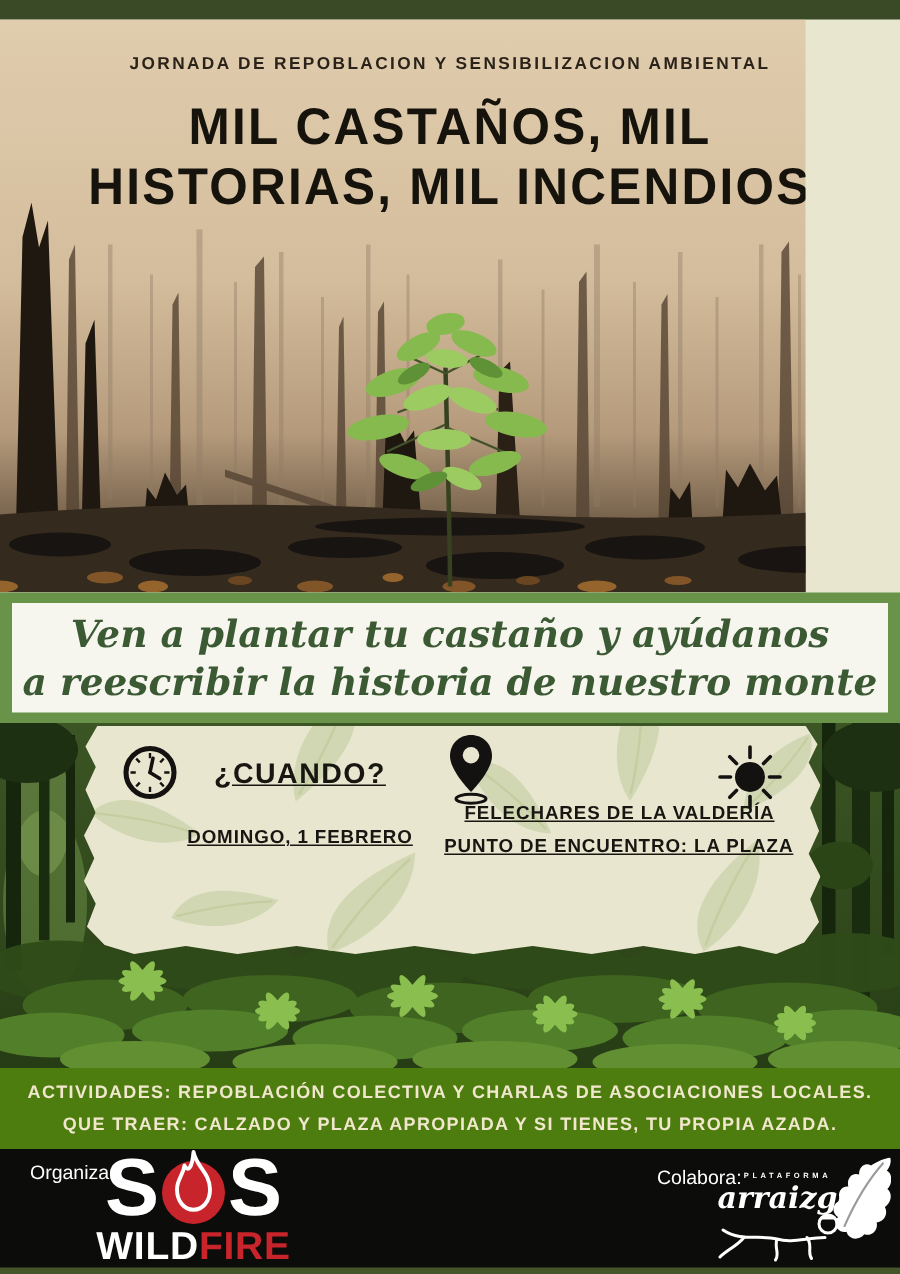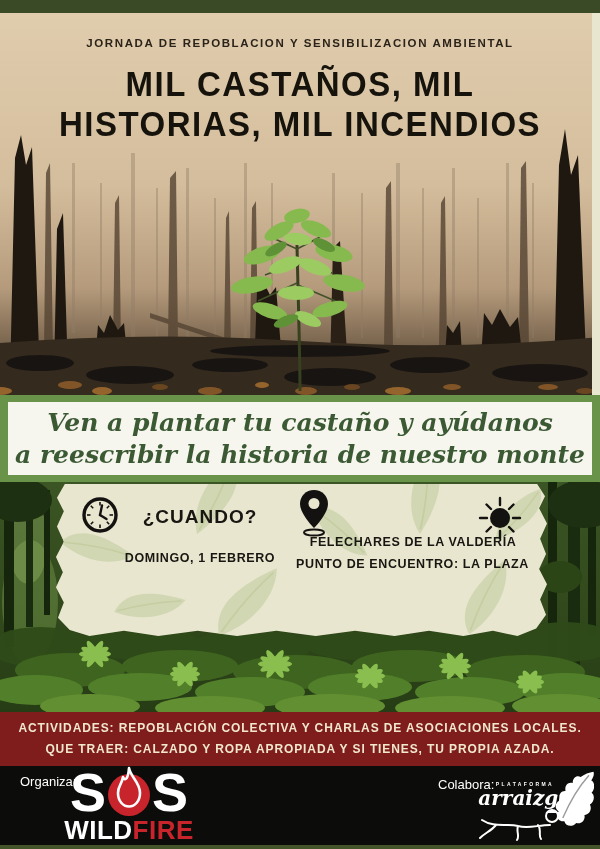--- a/index.html
+++ b/index.html
@@ -5,21 +5,21 @@
   html,body{margin:0;padding:0;background:#555;}
   .poster{position:relative;width:600px;height:849px;margin:0 auto;overflow:hidden;
           font-family:"Liberation Sans",sans-serif;background:#e9e6d0;}
   .abs{position:absolute;}
 
   
   .top-strip{left:0;top:0;width:600px;height:13px;background:#3b4a26;}
   .bottom-strip{left:0;top:845px;width:600px;height:4px;background:#44552a;}
 
   
-  .photo{left:0;top:13px;width:592px;height:382px;overflow:hidden;}
+  .photo{left:0;top:13px;width:537px;height:382px;overflow:hidden;}
   .photo svg{position:absolute;left:0;top:0;}
   .subtitle{left:0;top:24px;width:600px;text-align:center;font-weight:700;
             font-size:11.5px;letter-spacing:1.6px;color:#2b2319;}
   .title{left:0;top:52px;width:600px;text-align:center;font-weight:700;
          font-size:33px;line-height:39px;letter-spacing:1.5px;color:#16130d;
          transform:scaleY(1.04);}
 
   
   .banner{left:0;top:395px;width:600px;height:87px;background:#689348;box-sizing:border-box;padding:7px 8px;}
   .banner-inner{width:100%;height:100%;background:#f6f5ee;display:flex;flex-direction:column;
@@ -32,26 +32,26 @@
   .forest > svg{position:absolute;left:0;top:0;}
 
   
   .panel{left:55px;top:484px;width:492px;height:152px;background:#e9e6d0;
          clip-path:polygon(2% 0%,98% 0%,99.6% 8%,98.4% 16%,100% 26%,98.6% 36%,99.8% 46%,
            98.4% 56%,100% 66%,98.6% 76%,99.8% 86%,97.8% 95%,94% 100%,89% 96.5%,83% 100%,
            76% 96.5%,69% 100%,61% 96.5%,53% 100%,45% 96.5%,37% 100%,29% 96.5%,21% 100%,
            14% 96.5%,7% 100%,3% 96%,0.6% 88%,1.8% 78%,0.2% 68%,1.6% 58%,0.2% 48%,
            1.8% 38%,0.4% 28%,1.8% 18%,0.4% 9%);}
   .leaf{position:absolute;opacity:.8;pointer-events:none;}
-  .info-text{position:absolute;font-weight:700;color:#181611;text-align:center;}
+  .info-text{position:absolute;font-weight:700;color:#181611;text-align:center;text-decoration:underline;}
   .q-title{font-size:19px;letter-spacing:1px;}
   .q-line{font-size:12.5px;letter-spacing:.6px;}
 
   
-  .activities{left:0;top:712px;width:600px;height:54px;background:#7f1d1d;
+  .activities{left:0;top:712px;width:600px;height:54px;background:#4d7c0f;
               display:flex;flex-direction:column;justify-content:center;align-items:center;}
   .act-line{font-weight:700;font-size:12px;line-height:21px;letter-spacing:.9px;color:#f0e7cc;}
 
   
   .footer{left:0;top:766px;width:600px;height:83px;background:#0c0c0a;padding-left:43px;}
   .org-label,.col-label{color:#fff;font-size:13px;font-weight:400;}
   .org-label{left:20px;top:8px;}
   .col-label{left:438px;top:11px;}
   .sos{left:64px;top:0px;width:130px;text-align:center;}
   .sos-row{display:flex;align-items:center;justify-content:center;height:52px;}
@@ -377,21 +377,21 @@
         <line x1="8.5" y1="8.5" x2="13" y2="13"></line>
           <line x1="31" y1="31" x2="35.5" y2="35.5"></line>
         <line x1="8.5" y1="35.5" x2="13" y2="31"></line>
           <line x1="31" y1="13" x2="35.5" y2="8.5"></line>
       </g>
     </svg>
   </div>
 
   <div class="abs activities">
     <div class="act-line">ACTIVIDADES: REPOBLACIÓN COLECTIVA Y CHARLAS DE ASOCIACIONES LOCALES.</div>
-    <div class="act-line">QUE TRAER: CALZADO Y ROPA APROPIADA Y SI TIENES, TU PROPIA AZADA.</div>
+    <div class="act-line">QUE TRAER: CALZADO Y PLAZA APROPIADA Y SI TIENES, TU PROPIA AZADA.</div>
   </div>
 
   <div class="abs footer">
     <div class="abs org-label">Organiza:</div>
 
     <div class="abs sos">
       <div class="sos-row">
         <span class="sos-letter">S</span>
         <svg width="44" height="52" viewBox="0 0 44 52" style="margin:0 1px 2px;">
           <circle cx="22" cy="30" r="21" fill="#c8242b"></circle>

